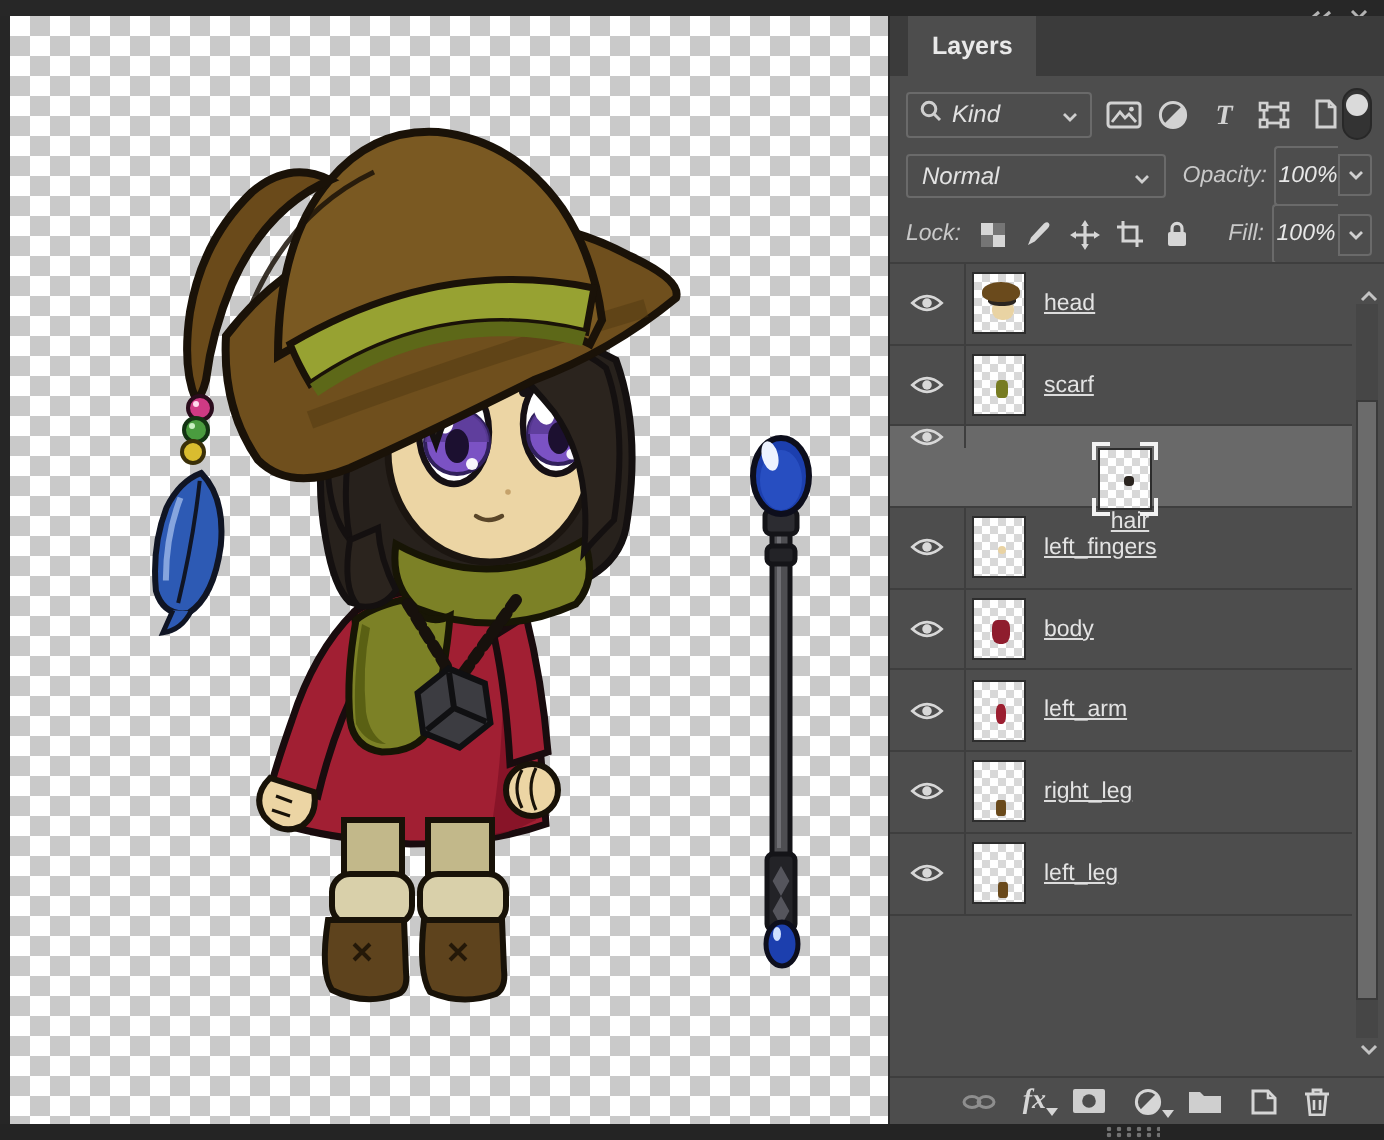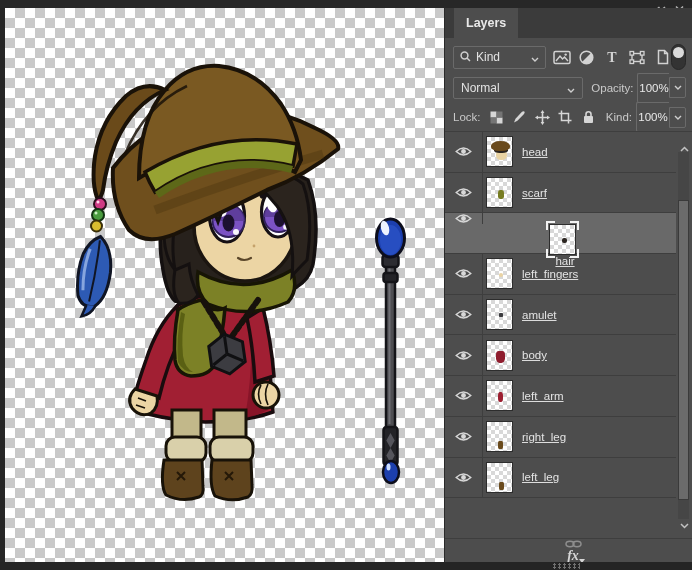--- a/index.html
+++ b/index.html
@@ -15,21 +15,21 @@
           background-size:20px 20px;}
   .canvas svg.art{position:absolute;left:0;top:0;}
   
   .panel{position:absolute;left:444px;top:8px;width:248px;height:554px;background:#4d4d4d;
          border-left:1px solid #2a2a2a;box-sizing:border-box;color:#dcdcdc;}
   .tabbar{position:absolute;left:0;top:0;width:100%;height:30px;background:#3b3b3b;padding-left:40px;}
   .tab{position:absolute;left:9px;top:0;height:30px;padding:0 12px;background:#4d4d4d;
        display:flex;align-items:center;font-size:12.5px;font-weight:bold;color:#e9e9e9;cursor:pointer;}
   .panel-menu{position:absolute;right:9px;top:9px;cursor:pointer;}
   .controls{position:absolute;left:0;top:30px;width:100%;height:93px;padding:7px 6px 0 8px;box-sizing:border-box;}
-  .crow{display:flex;align-items:center;}
+  .crow{display:flex;align-items:center;font-style:italic;}
   .row1{height:24px;margin-bottom:7px;}
   .row2{height:23px;margin-bottom:7px;}
   .row3{height:22px;}
   .field{border:1px solid #6a6a6a;border-radius:2px;background:#4d4d4d;box-sizing:border-box;
          display:flex;align-items:center;cursor:pointer;}
   .kind-box{width:95px;height:23px;padding:0 6px;gap:5px;}
   .kind-box .lbl{font-size:12px;color:#e2e2e2;}
   .blend-box{width:134px;height:22px;padding:0 7px;}
   .blend-box .lbl{font-size:12px;color:#e2e2e2;}
   .chev-right{margin-left:auto;}
@@ -65,21 +65,21 @@
   .layer-row.selected .br{display:block;}
   .layer-name{margin-left:9px;font-size:11.5px;color:#e3e3e3;}
   .scrollbar{position:absolute;right:1px;top:0;width:15px;height:407px;}
   .sb-up{position:absolute;left:3px;top:6px;cursor:pointer;}
   .sb-down{position:absolute;left:3px;bottom:6px;cursor:pointer;}
   .sb-track{position:absolute;left:1px;top:20px;bottom:20px;width:11px;background:#464646;cursor:pointer;}
   .sb-thumb{position:absolute;left:0px;top:48px;width:11px;height:300px;background:#6b6b6b;
             border:1px solid #3a3a3a;box-sizing:border-box;cursor:grab;}
   
   .footer{position:absolute;left:0;bottom:0;width:248px;height:24px;border-top:1px solid #3e3e3e;
-          display:flex;align-items:center;justify-content:space-between;padding:0 28px 0 36px;box-sizing:border-box;flex-direction:column;}
+          display:flex;align-items:center;justify-content:space-between;padding:0 28px 0 36px;box-sizing:border-box;}
   .fbtn{display:flex;align-items:center;justify-content:center;cursor:pointer;position:relative;}
   .fx-text{font-family:"Liberation Serif",serif;font-style:italic;font-weight:bold;font-size:14px;color:#d6d6d6;line-height:1;}
   
   .bottombar{position:absolute;left:0;top:562px;width:692px;height:8px;background:#242424;}
   .grip{position:absolute;left:552px;top:1px;width:28px;height:6px;cursor:row-resize;
         background-image:radial-gradient(circle,#717171 1px,transparent 1.3px);background-size:5px 3px;}
 </style>
 </head>
 <body>
 
@@ -320,21 +320,21 @@
                 <path d="M3.5,0.5 V10.5 H13.5 M0.5,3.5 H10.5 V13.5" fill="none" stroke="#d6d6d6" stroke-width="1.5"></path>
               </svg>
           </span>
           <span class="licon">
             <svg width="13" height="14" viewBox="0 0 13 14">
                 <rect x="2" y="6" width="9" height="7" rx="1" fill="#d6d6d6"></rect>
                 <path d="M4,6 V4.2 a2.5,2.5 0 0 1 5,0 V6" fill="none" stroke="#d6d6d6" stroke-width="1.6"></path>
               </svg>
           </span>
         </div>
-        <span class="small-label" style="margin-left:auto;">Kind:</span>
+        <span class="small-label" style="margin-left:auto;">Fill:</span>
         <span class="val-box" style="margin-left:4px;">100%</span>
         <span class="val-chev">
           <svg width="8" height="5" viewBox="0 0 8 5">
               <path d="M1,1 L4,4 L7,1" fill="none" stroke="#cfcfcf" stroke-width="1.4"></path>
             </svg>
         </span>
       </div>
     </div>
 
     <div class="layer-list">
@@ -402,35 +402,20 @@
     <div class="thumb-wrap">
       <div class="thumb">
                 <div class="mark" style="left: 12px; top: 14px; width: 4px; height: 4px; background: rgb(233, 211, 163); border-radius: 50%;"></div>
               </div>
 
     </div>
     <span class="layer-name">left_fingers</span>
   </div>
 
 
-  <div class="layer-row">
-    <div class="eye-col">
-      <svg width="17" height="11" viewBox="0 0 18 12">
-        <path d="M1,6 Q9,-1.5 17,6 Q9,13.5 1,6 Z" fill="none" stroke="#d8d8d8" stroke-width="1.5"></path>
-        <circle cx="9" cy="6" r="2.6" fill="#d8d8d8"></circle>
-      </svg>
-    </div>
-    <div class="thumb-wrap">
-      <div class="thumb">
-                <div class="mark" style="left: 12px; top: 13px; width: 4px; height: 4px; background: rgb(58, 58, 62); border-radius: 20%;"></div>
-              </div>
-
-    </div>
-    <span class="layer-name">amulet</span>
-  </div>
 
   <div class="layer-row">
     <div class="eye-col">
       <svg width="17" height="11" viewBox="0 0 18 12">
         <path d="M1,6 Q9,-1.5 17,6 Q9,13.5 1,6 Z" fill="none" stroke="#d8d8d8" stroke-width="1.5"></path>
         <circle cx="9" cy="6" r="2.6" fill="#d8d8d8"></circle>
       </svg>
     </div>
     <div class="thumb-wrap">
       <div class="thumb">

